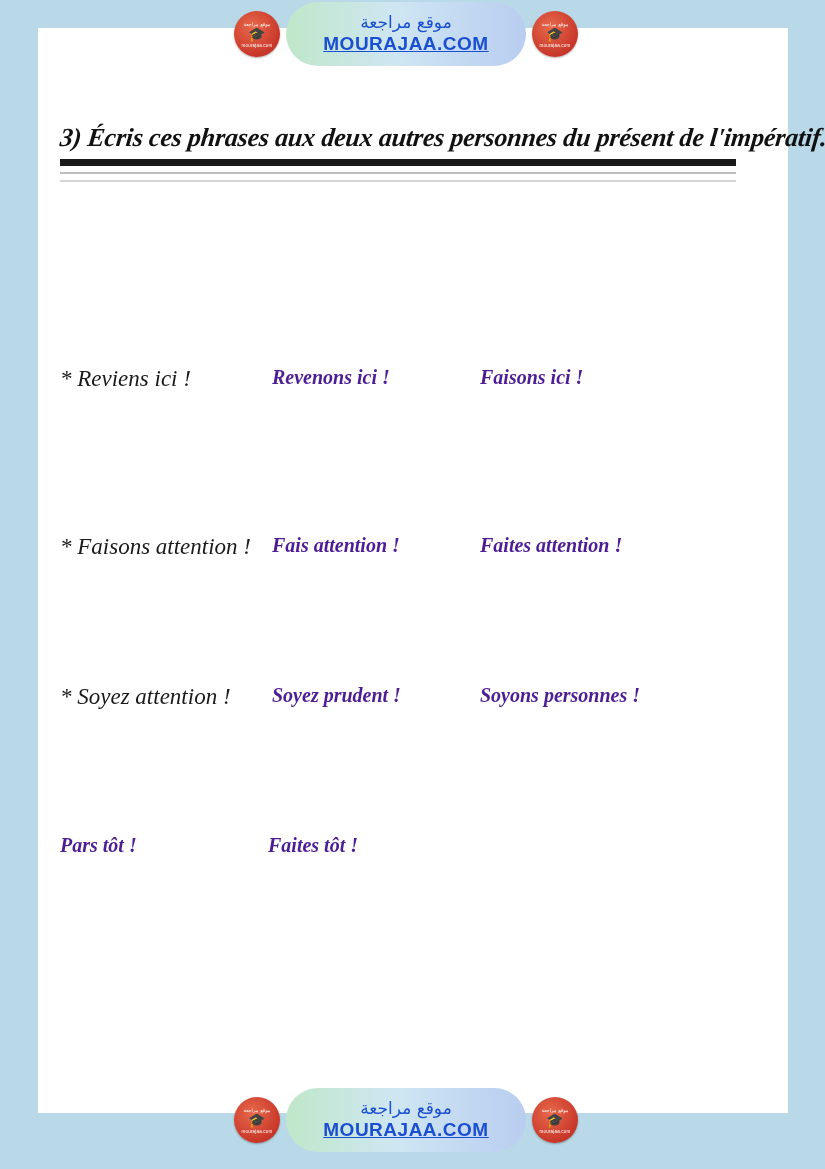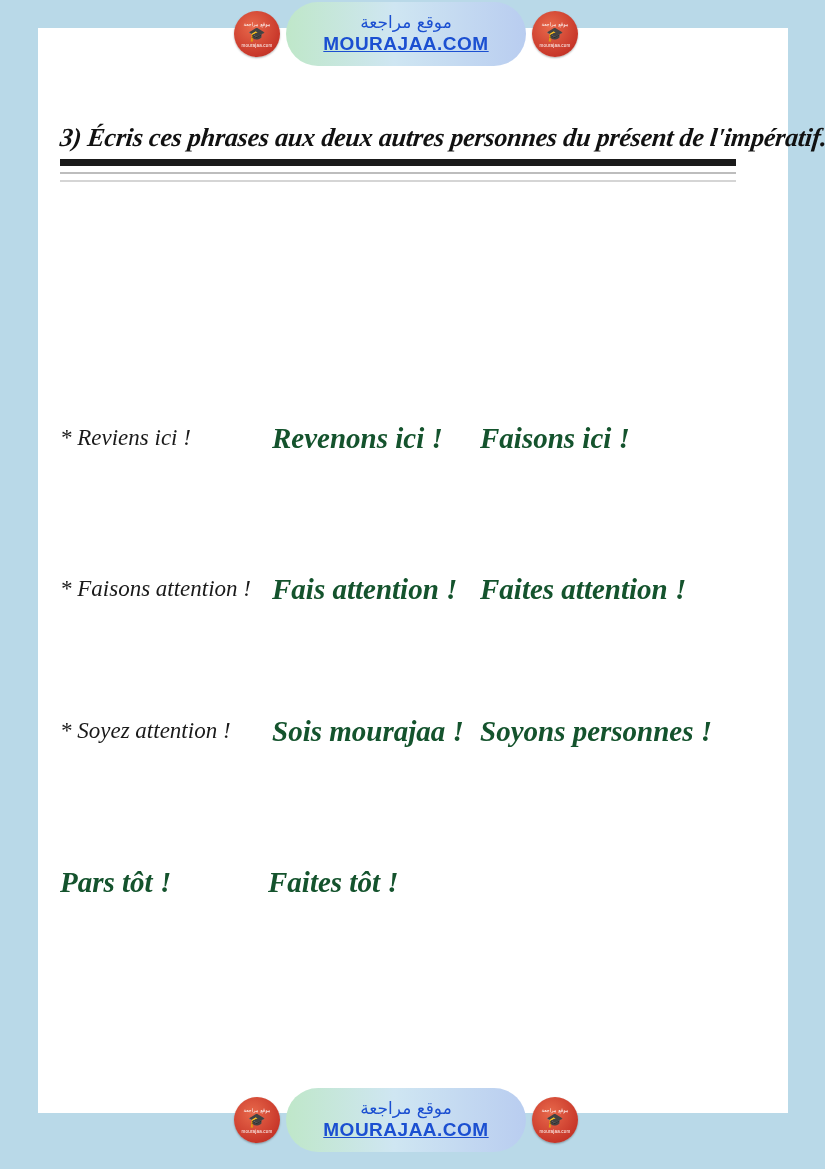--- a/index.html
+++ b/index.html
@@ -128,39 +128,40 @@
   }
 
   .rows {
     position: absolute;
     left: 22px;
     top: 330px;
     width: 706px;
   }
   .row {
     display: flex;
-    align-items: center;
+    align-items: flex-start;
     height: 160px;
+    margin-top: 8px;
   }
   .row.short { height: 142px; }
 
   .cell {
     font-family: "Liberation Serif", serif;
     font-style: italic;
     white-space: nowrap;
   }
   .c1 {
     width: 212px;
     font-size: 23px;
     color: #1a1a1a;
   }
   .c2, .c3 {
     font-weight: bold;
-    color: #14532d;
-    font-size: 29px;
+    color: #4c1d95;
+    font-size: 20px;
   }
   .c2 { width: 208px; }
   .c3 { width: 280px; }
 </style>
 </head>
 <body>
 
 <div class="page">
 
   <div class="title-wrap">
@@ -182,21 +183,21 @@
 
     <div class="row short">
       <div class="cell c1">* Faisons attention !</div>
       <div class="cell c2">Fais attention !</div>
       <div class="cell c3">Faites attention !</div>
     </div>
 
 
     <div class="row short">
       <div class="cell c1">* Soyez attention !</div>
-      <div class="cell c2">Sois mourajaa !</div>
+      <div class="cell c2">Soyez prudent !</div>
       <div class="cell c3">Soyons personnes !</div>
     </div>
 
     <div class="row">
       <div class="cell c2">Pars tôt !</div>
       <div class="cell c3">Faites tôt !</div>
     </div>
 
   </div>
 </div>

